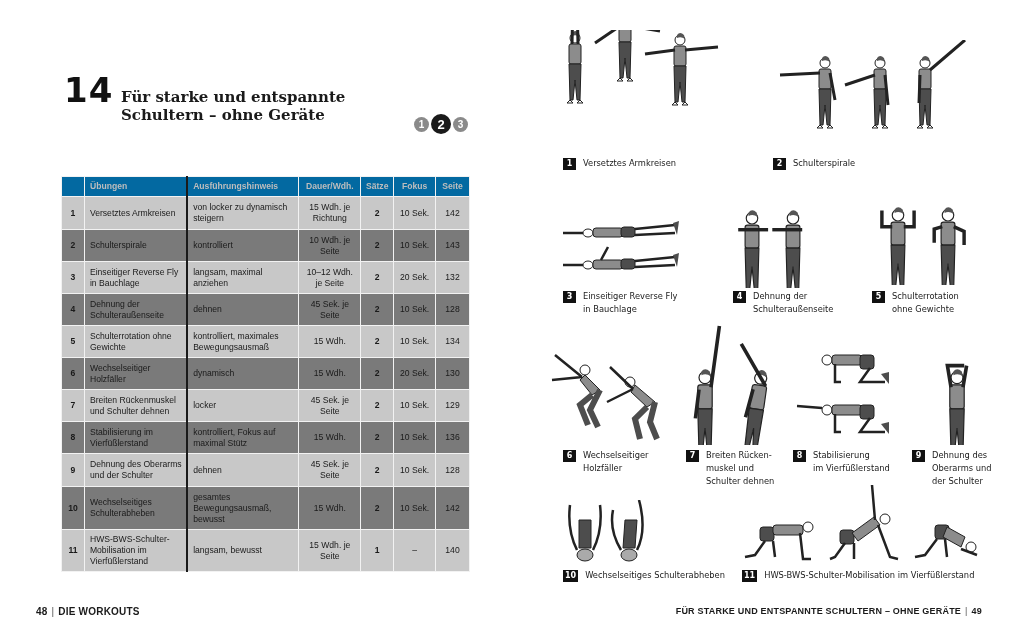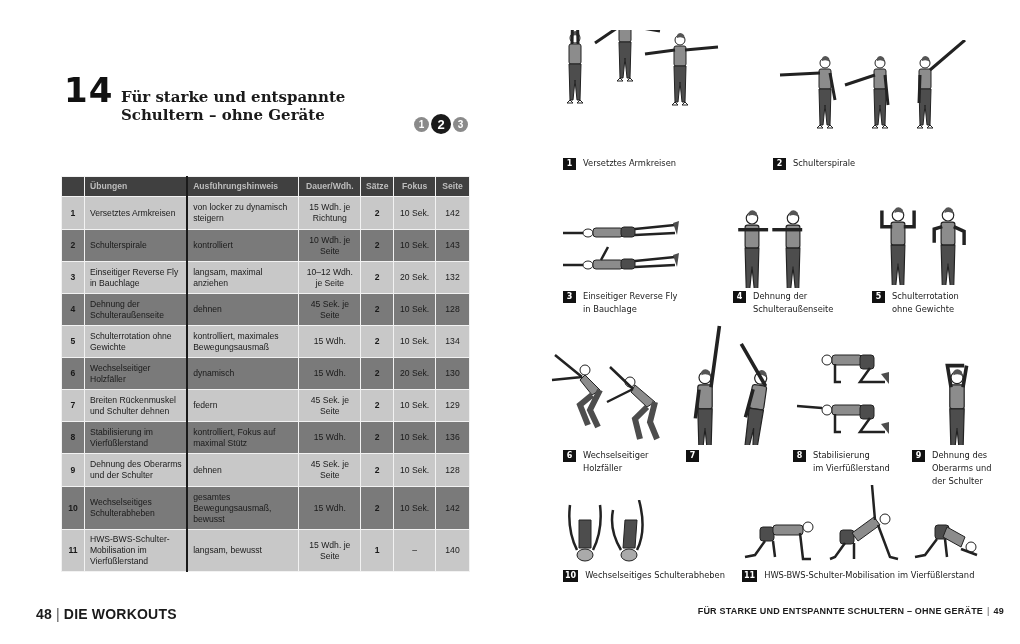--- a/index.html
+++ b/index.html
@@ -15,33 +15,33 @@
   .workout-title { position: absolute; left: 107px; top: 88px; width: 300px; font-family: "DejaVu Serif", serif; font-weight: bold; font-size: 15px; line-height: 18px; color: #1a1a1a; }
   .meta { position: absolute; left: 107px; top: 130px; font-family: "Liberation Sans", sans-serif; font-size: 10.5px; line-height: 14px; color: #333; }
 
   .level-indicator { position: absolute; left: 400px; top: 114px; display: flex; align-items: center; gap: 2px; }
   .level-dot { width: 15px; height: 15px; border-radius: 50%; background: #8a8a8a; color: #fff; font-family: "Liberation Sans", sans-serif; font-size: 10px; font-weight: bold; display: flex; align-items: center; justify-content: center; }
   .level-dot.active { width: 20px; height: 20px; background: #1a1a1a; font-size: 13px; }
 
   
   .workout-table { position: absolute; left: 47px; top: 176px; width: 409px; border-collapse: collapse; font-family: "Liberation Sans", sans-serif; font-size: 8.6px; line-height: 11px; color: #1a1a1a; }
   .workout-table th, .workout-table td { border: 1.5px solid #f2f2f2; vertical-align: middle; }
-  .workout-table th { background: #404040; color: #bdbdbd; font-weight: bold; height: 20px; text-align: center; padding: 0 3px; }
+  .workout-table th { background: #0369a1; color: #bdbdbd; font-weight: bold; height: 20px; text-align: center; padding: 0 3px; }
   .workout-table th.left { text-align: left; padding-left: 5px; }
   .workout-table td { padding: 3px 4px; text-align: center; }
   .workout-table td.left { text-align: left; padding-left: 5px; }
   .workout-table td.num { font-weight: bold; }
   .workout-table tr.light td { background: #c8c8c8; }
   .workout-table tr.dark td { background: #7a7a7a; }
   .workout-table td.bold { font-weight: bold; }
   .workout-table .sep { border-right: 2px solid #1a1a1a !important; }
 
   
-  .footer-left { position: absolute; left: 22px; top: 606px; font-family: "Liberation Sans", sans-serif; font-size: 14px; font-weight: bold; color: #1a1a1a; letter-spacing: 0.2px; }
-  .footer-right { position: absolute; right: 16px; top: 606px; font-family: "Liberation Sans", sans-serif; font-size: 9px; font-weight: bold; color: #1a1a1a; letter-spacing: 0.2px; text-align: right; }
+  .footer-left { position: absolute; left: 22px; top: 606px; font-family: "Liberation Sans", sans-serif; font-size: 10px; font-weight: bold; color: #1a1a1a; letter-spacing: 0.2px; }
+  .footer-right { position: absolute; right: 38px; top: 606px; font-family: "Liberation Sans", sans-serif; font-size: 9px; font-weight: bold; color: #1a1a1a; letter-spacing: 0.2px; text-align: right; }
   .pipe { color: #555; font-weight: normal; margin: 0 4px; }
 
   
   .exercise { position: absolute; }
   .exercise svg { display: block; }
   .caption { position: absolute; display: flex; align-items: flex-start; gap: 7px; font-family: "DejaVu Sans", sans-serif; font-size: 8.3px; line-height: 13px; color: #1a1a1a; }
   .caption .badge { background: #111; color: #fff; font-weight: bold; font-size: 8px; min-width: 13px; height: 12px; display: flex; align-items: center; justify-content: center; padding: 0 2px; margin-top: 0.5px; }
   .caption .cap-text { white-space: pre-line; }
 </style>
 </head>
@@ -129,21 +129,21 @@
         <td class="left sep">Wechselseitiger Holzfäller</td>
         <td class="left">dynamisch</td>
         <td>15 Wdh.</td>
         <td class="bold">2</td>
         <td>20 Sek.</td>
         <td>130</td>
       </tr>
       <tr class="light" style="height:32px">
         <td class="num">7</td>
         <td class="left sep">Breiten Rückenmuskel und Schulter dehnen</td>
-        <td class="left">federn</td>
+        <td class="left">locker</td>
         <td>45 Sek. je Seite</td>
         <td class="bold">2</td>
         <td>10 Sek.</td>
         <td>129</td>
       </tr>
       <tr class="dark" style="height:32px">
         <td class="num">8</td>
         <td class="left sep">Stabilisierung im Vierfüßlerstand</td>
         <td class="left">kontrolliert, Fokus auf maximal Stütz</td>
         <td>15 Wdh.</td>
@@ -333,20 +333,23 @@
           <path d="M5,-44 L12,-95 M-5,-42 L-8,-18" stroke="#222" stroke-width="3" fill="none"></path>
         </g>
       <g transform="translate(72,120) scale(1.2) rotate(8)">
           <use href="#stand-fig"></use>
           <path d="M5,-46 L-20,-78 M-5,-42 L-8,-18" stroke="#222" stroke-width="3" fill="none"></path>
         </g>
     </svg>
   </div>
   <div class="caption" style="left:176px; top:449px">
     <span class="badge">7</span>
+    <span class="cap-text">Breiten Rücken-
+muskel und
+Schulter dehnen</span>
   </div>
 
   <div class="exercise" style="left:285px; top:345px">
     <svg width="100" height="100" viewBox="0 0 100 100">
       <g transform="translate(20,5)">
         <circle cx="12" cy="10" r="5" fill="#fff" stroke="#222"></circle>
         <rect x="17" y="5" width="30" height="10" rx="3" fill="#8c8c8c" stroke="#222"></rect>
         <rect x="45" y="5" width="14" height="14" rx="3" fill="#4d4d4d" stroke="#222"></rect>
         <path d="M20,14 L20,32 L26,32 M55,18 L45,32 L70,32" stroke="#222" stroke-width="2.5" fill="none"></path>
         <path d="M66,24 l8,-2 l0,12 z" fill="#4d4d4d"></path>

